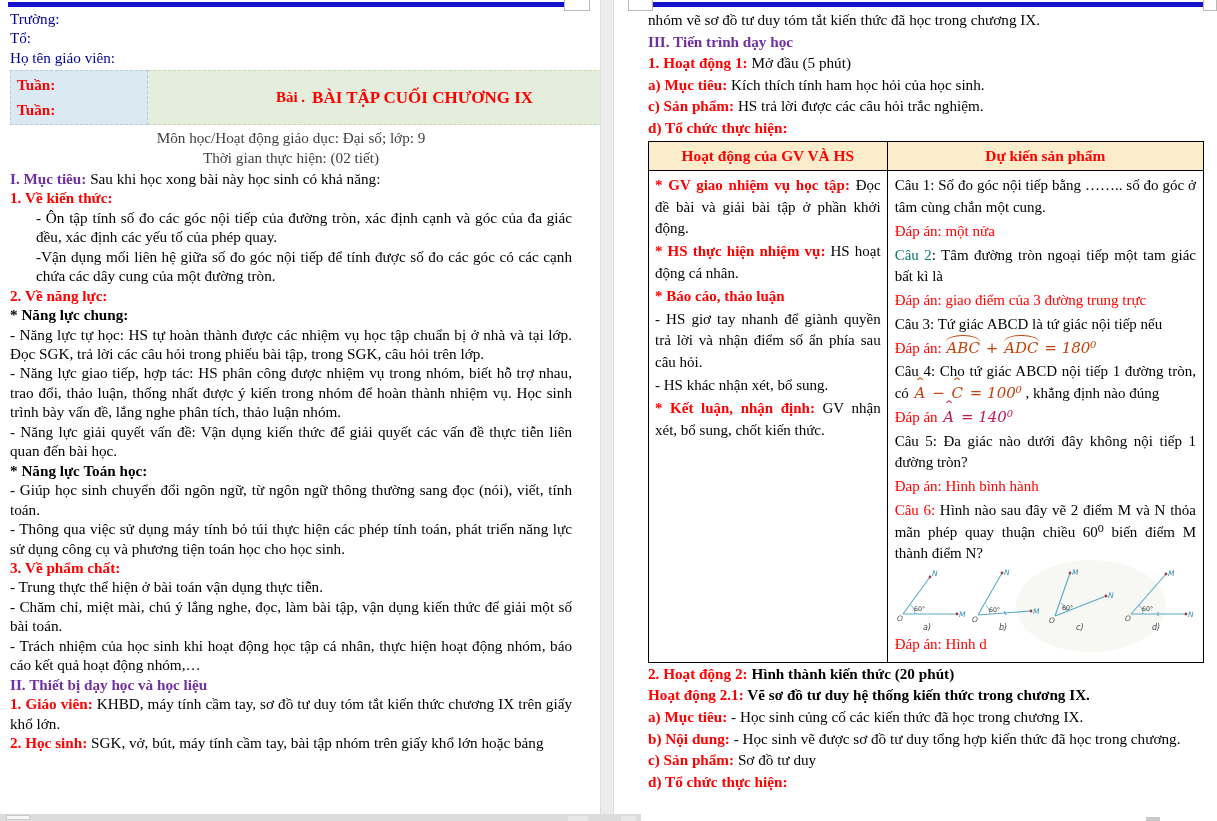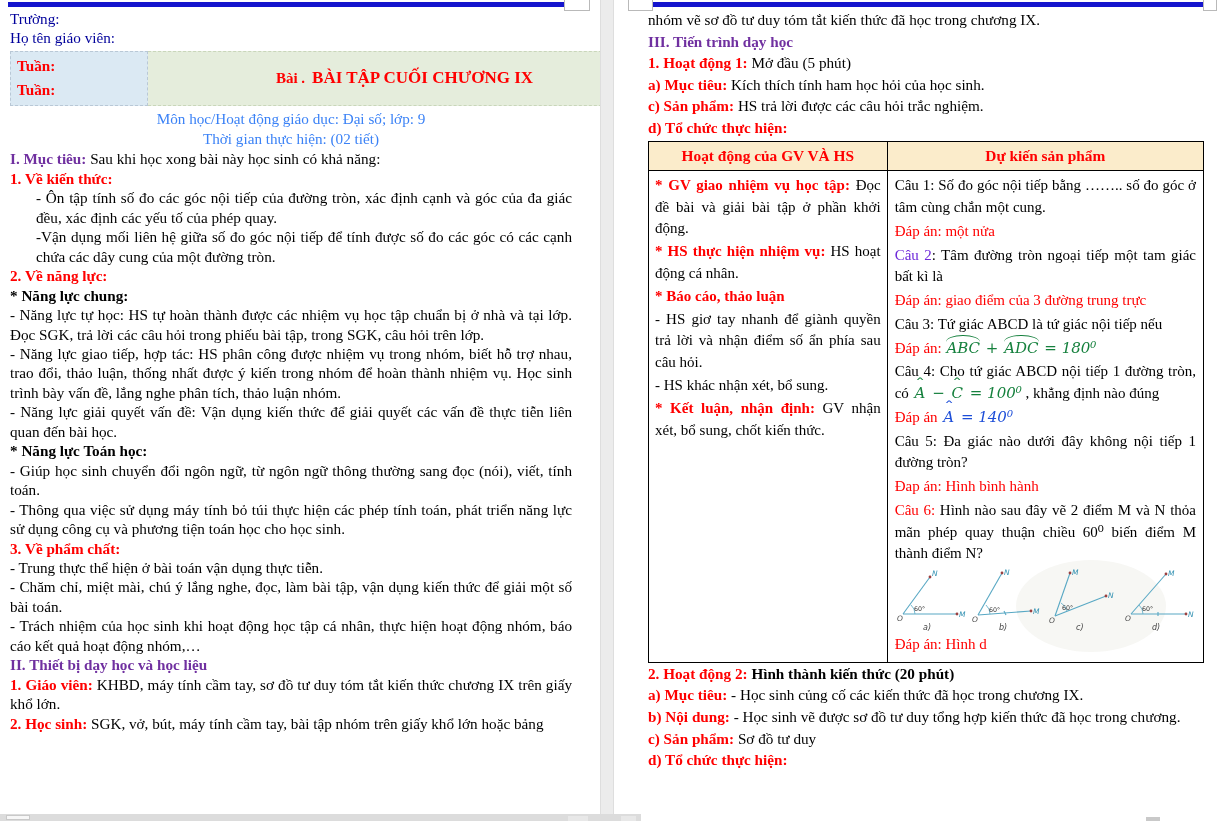--- a/index.html
+++ b/index.html
@@ -29,43 +29,43 @@
   #pageR{left:614px;width:603px;padding:9px 13px 0 34px;font-size:15.2px;line-height:1.42;}
 
   
   .hdr{color:#00009b;margin:0;}
   .idtable{display:flex;width:652px;margin:3px 0 3px 0;}
   .cell-week{width:138px;background:#dbe9f3;border:1px dashed #b9c8d6;padding:2px 6px;box-sizing:border-box;}
   .cell-week p{color:#ff0000;font-weight:bold;margin:0;line-height:1.6;}
   .cell-title{flex:1;background:#e5eddc;border:1px dashed #c9d6ba;border-left:none;display:flex;align-items:center;justify-content:center;text-align:center;}
   .lesson-prefix{color:#ff0000;font-weight:bold;font-size:15px;margin-right:7px;}
   .lesson-title{color:#ff0000;font-weight:bold;font-size:17px;}
-  .centerline{color:#3b82f6;text-align:center;margin:1px 0;}
+  .centerline{color:#404040;text-align:center;margin:1px 0;}
 
   .p{margin:0;text-align:justify;}
   .indent{padding-left:26px;}
   .lead{font-weight:bold;}
   .red{color:#ff0000;}
   .purple{color:#7030a0;}
-  .blue{color:#6d28d9;}
+  .blue{color:#0f766e;}
   .bold{font-weight:bold;}
 
   
   .gvtable{width:100%;border-collapse:collapse;margin-top:3px;font-size:15px;}
   .gvtable th,.gvtable td{border:1.6px solid #000;vertical-align:top;box-sizing:border-box;}
   .gvtable th{background:#fbeccb;color:#ff0000;font-size:15.4px;padding:3px 15px;text-align:center;font-weight:bold;}
   td.gv{width:43%;padding:2px 6px 4px 6px;line-height:1.42;}
   td.dk{padding:2px 7px 4px 7px;line-height:1.45;}
   td.dk p,td.gv p{margin:2px 0;text-align:justify;}
   .qctr{text-align:center;}
   .ans{color:#ff0000;}
 
   
-  .math{font-family:"DejaVu Serif",serif;font-style:italic;color:#15803d;}
-  .math.red{color:#1d4ed8;}
+  .math{font-family:"DejaVu Serif",serif;font-style:italic;color:#c2410c;}
+  .math.red{color:#be185d;}
   .arc{position:relative;display:inline-block;padding:0 1px;}
   .arc::before{content:"";position:absolute;left:1px;right:1px;top:-3px;height:6px;
     border-top:1.4px solid currentColor;border-radius:50% 50% 0 0 / 100% 100% 0 0;}
   .hat{position:relative;display:inline-block;padding:0 2px;}
   .hat::after{content:"ˆ";position:absolute;top:-0.62em;left:50%;transform:translateX(-50%) scaleX(1.7);font-size:0.8em;font-style:normal;}
 
   
   .figwrap{position:relative;margin:3px 0 0 0;}
   .wm{position:absolute;right:30px;top:-8px;width:150px;height:92px;background:#f7f7f4;border-radius:50%;z-index:0;}
   .figrow{display:flex;justify-content:space-between;align-items:flex-end;position:relative;z-index:1;}
@@ -88,20 +88,21 @@
 <div class="notch" id="notch3"></div>
 <div class="vgap"></div>
 <div class="hscroll"></div>
 <div class="hthumb"></div>
 <div class="sq2"></div>
 <div class="sq3"></div>
 <div class="corner-sq"></div>
 
 <div class="page" id="pageL">
   <p class="hdr">Trường:</p>
+  <p class="hdr">Tổ:</p>
   <p class="hdr">Họ tên giáo viên:</p>
 
   <div class="idtable">
     <div class="cell-week">
       <p>Tuần:</p>
       <p>Tuần:</p>
     </div>
     <div class="cell-title">
       <span class="lesson-prefix">Bài .</span>
       <span class="lesson-title">BÀI TẬP CUỐI CHƯƠNG IX</span>
@@ -224,18 +225,19 @@
             </svg>
           </div>
         </div>
         <p class="ans">Đáp án: Hình d</p>
       </td>
     </tr>
   </tbody>
     </table>
 
   <p class="p"><span class="lead red">2. Hoạt động 2:</span><span class="bold"> Hình thành kiến thức (20 phút)</span></p>
+  <p class="p"><span class="lead red">Hoạt động 2.1:</span><span class="bold"> Vẽ sơ đồ tư duy hệ thống kiến thức trong chương IX.</span></p>
   <p class="p"><span class="lead red">a) Mục tiêu:</span><span> - Học sinh củng cố các kiến thức đã học trong chương IX.</span></p>
   <p class="p"><span class="lead red">b) Nội dung:</span><span> - Học sinh vẽ được sơ đồ tư duy tổng hợp kiến thức đã học trong chương.</span></p>
   <p class="p"><span class="lead red">c) Sản phẩm:</span><span> Sơ đồ tư duy</span></p>
   <p class="p"><span class="lead red">d) Tổ chức thực hiện:</span></p>
 
 </div>
 
 </body></html>

